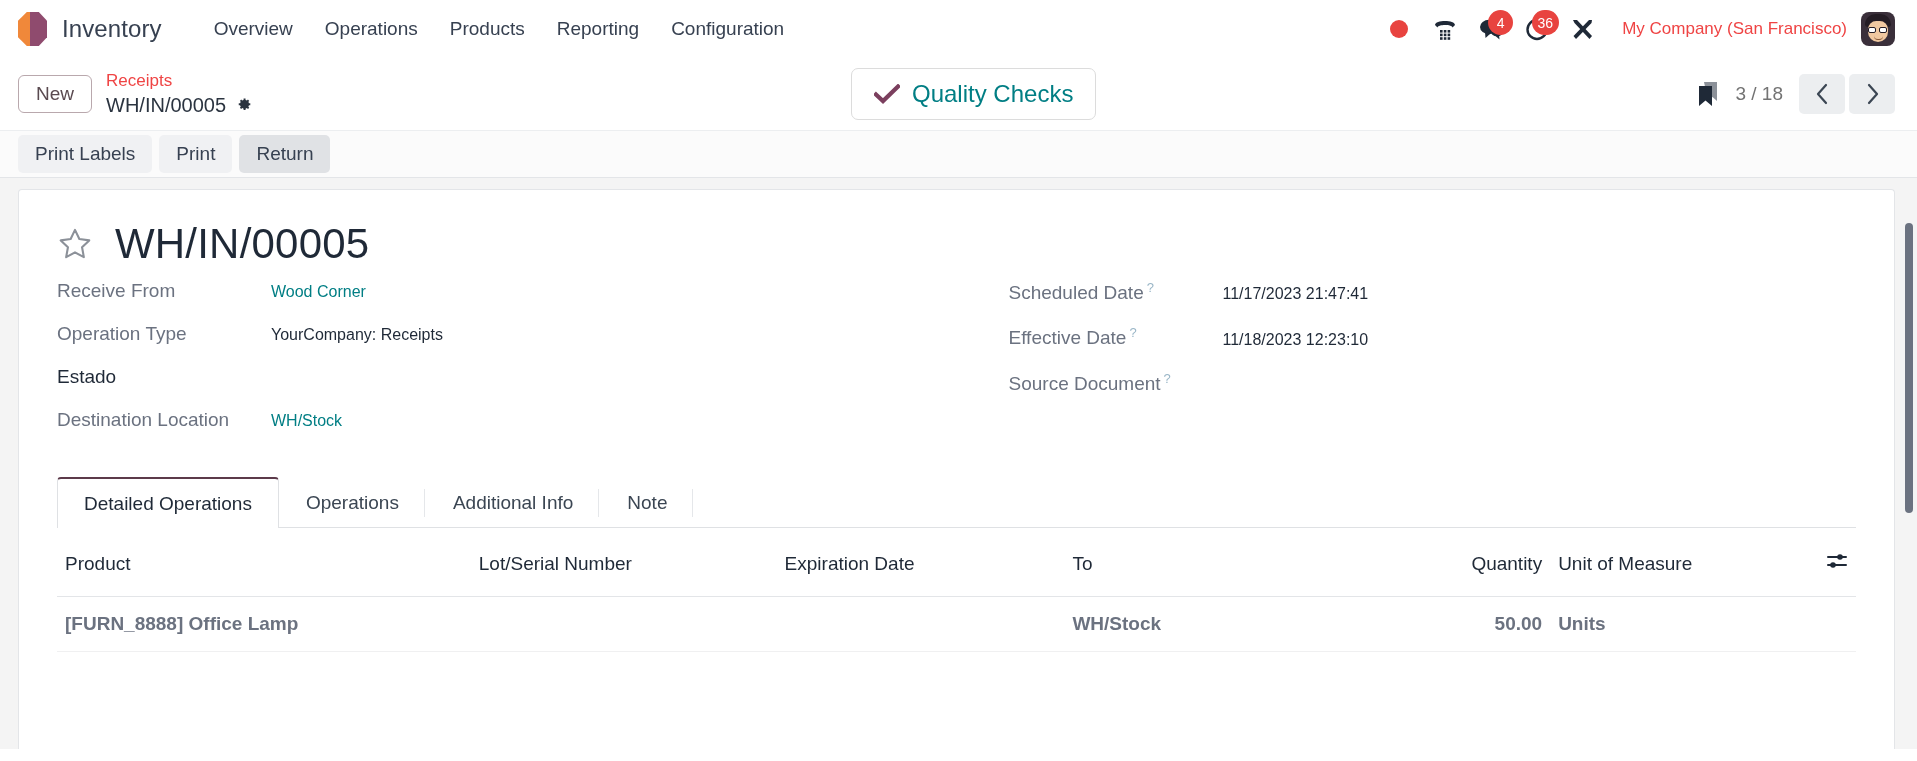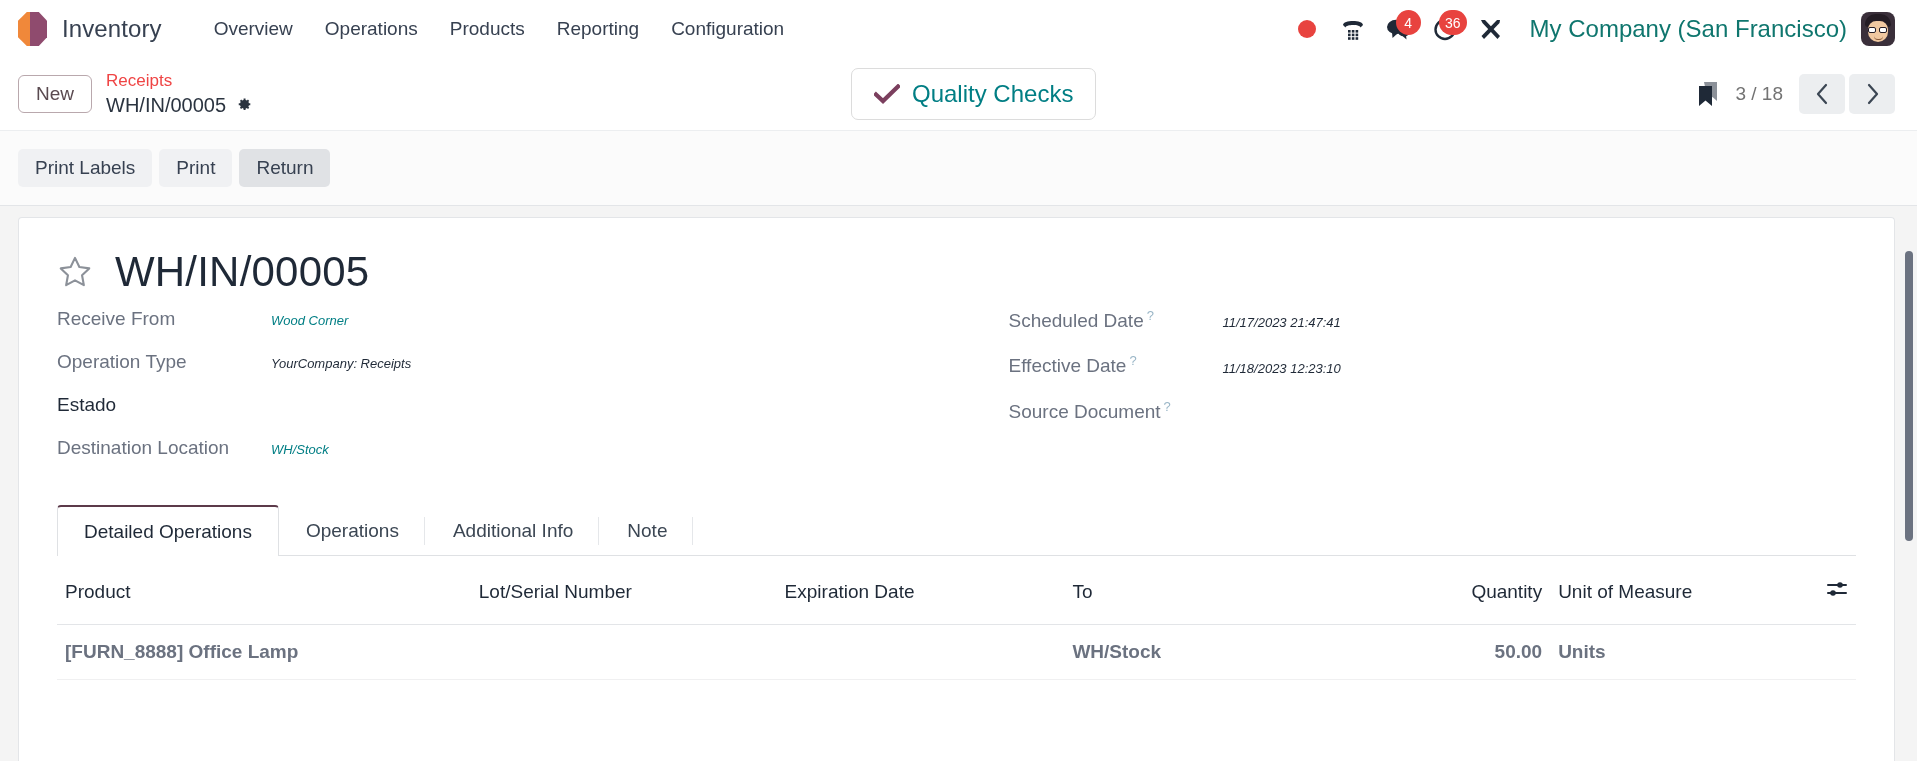--- a/index.html
+++ b/index.html
@@ -52,21 +52,21 @@
   }
   .rec-dot { width: 18px; height: 18px; border-radius: 50%; background: #e8433f; }
   .badge {
     position: absolute; top: 1px; right: 1px;
     min-width: 25px; height: 25px; padding: 0 6px;
     background: #e8433f; color: #fff; border-radius: 13px;
     font-size: 14px; display: flex; align-items: center; justify-content: center;
     line-height: 1;
   }
   .company-name {
-    font-size: 24px; color: #0f766e; margin: 0 14px 0 16px; white-space: nowrap; cursor: pointer;
+    font-size: 17px; color: #ef4444; margin: 0 14px 0 16px; white-space: nowrap; cursor: pointer;
   }
   .avatar {
     width: 34px; height: 34px; border-radius: 8px;
     background: #3a2f3a; position: relative; overflow: hidden; flex: none; cursor: pointer;
   }
   .avatar .hair { position: absolute; left: 4px; top: 2px; width: 26px; height: 13px; background: #241c24; border-radius: 13px 13px 3px 3px; }
   .avatar .face { position: absolute; left: 7px; top: 9px; width: 20px; height: 21px; background: #f0c8a0; border-radius: 9px 9px 11px 11px; }
   .avatar .glass { position: absolute; top: 15px; width: 8px; height: 6px; border: 1.5px solid #241c24; border-radius: 2px; background: #fff; }
   .avatar .gl { left: 7px; } .avatar .gr { left: 18px; }
   .avatar .mouth { position: absolute; left: 13px; top: 24px; width: 9px; height: 4px; border-bottom: 1.5px solid #8a5a3a; border-radius: 0 0 8px 8px; }
@@ -99,21 +99,21 @@
   .bookmark-ico { width: 22px; height: 26px; cursor: pointer; }
   .pager-count { font-size: 19px; color: #737373; white-space: nowrap; }
   .pager-btns { display: flex; gap: 4px; }
   .pager-btn {
     width: 46px; height: 40px; background: #eceef0; border: none; border-radius: 5px;
     display: flex; align-items: center; justify-content: center; cursor: pointer;
   }
 
   
   .cp-actions {
-    height: 76px; display: flex; align-items: center;
+    height: 48px; display: flex; align-items: center;
     padding: 0 22px 0 18px; background: #fbfbfb;
     border-top: 1px solid #eceef0; border-bottom: 1px solid #e3e5e8;
     position: relative;
   }
   .act-btn {
     font-size: 19px; color: #374151; background: #f0f1f3; border: none;
     border-radius: 5px; padding: 9px 17px; margin-right: 7px; cursor: pointer;
     line-height: 1.1;
   }
   .act-btn.hovered { background: #e0e2e5; }
@@ -164,21 +164,21 @@
 
   .form-grid { display: flex; }
   .form-col { width: 50%; }
   .form-col.right { padding-left: 52px; }
   .f-row { display: flex; align-items: baseline; margin-bottom: 21px; }
   .f-label {
     width: 214px; flex: none; font-size: 19px; color: #6b7280; white-space: nowrap;
   }
   .f-label.strong { color: #1f2937; }
   .f-label .qm { font-size: 13px; color: #9ab6c7; vertical-align: super; margin-left: 3px; }
-  .f-val { font-size: 13px; color: #1f2937; white-space: nowrap; font-style: italic; }
+  .f-val { font-size: 16px; color: #1f2937; white-space: nowrap; }
   .f-val.link { color: #017e84; cursor: pointer; }
 
   
   .tabs { display: flex; margin-top: 24px; border-bottom: 1px solid #dfe1e4; }
   .tab {
     font-size: 19px; color: #3b4653; padding: 14px 26px 13px 26px;
     border: 1px solid transparent; border-bottom: none; cursor: pointer;
     background: transparent; position: relative; top: 1px; white-space: nowrap;
   }
   .tab.active {

